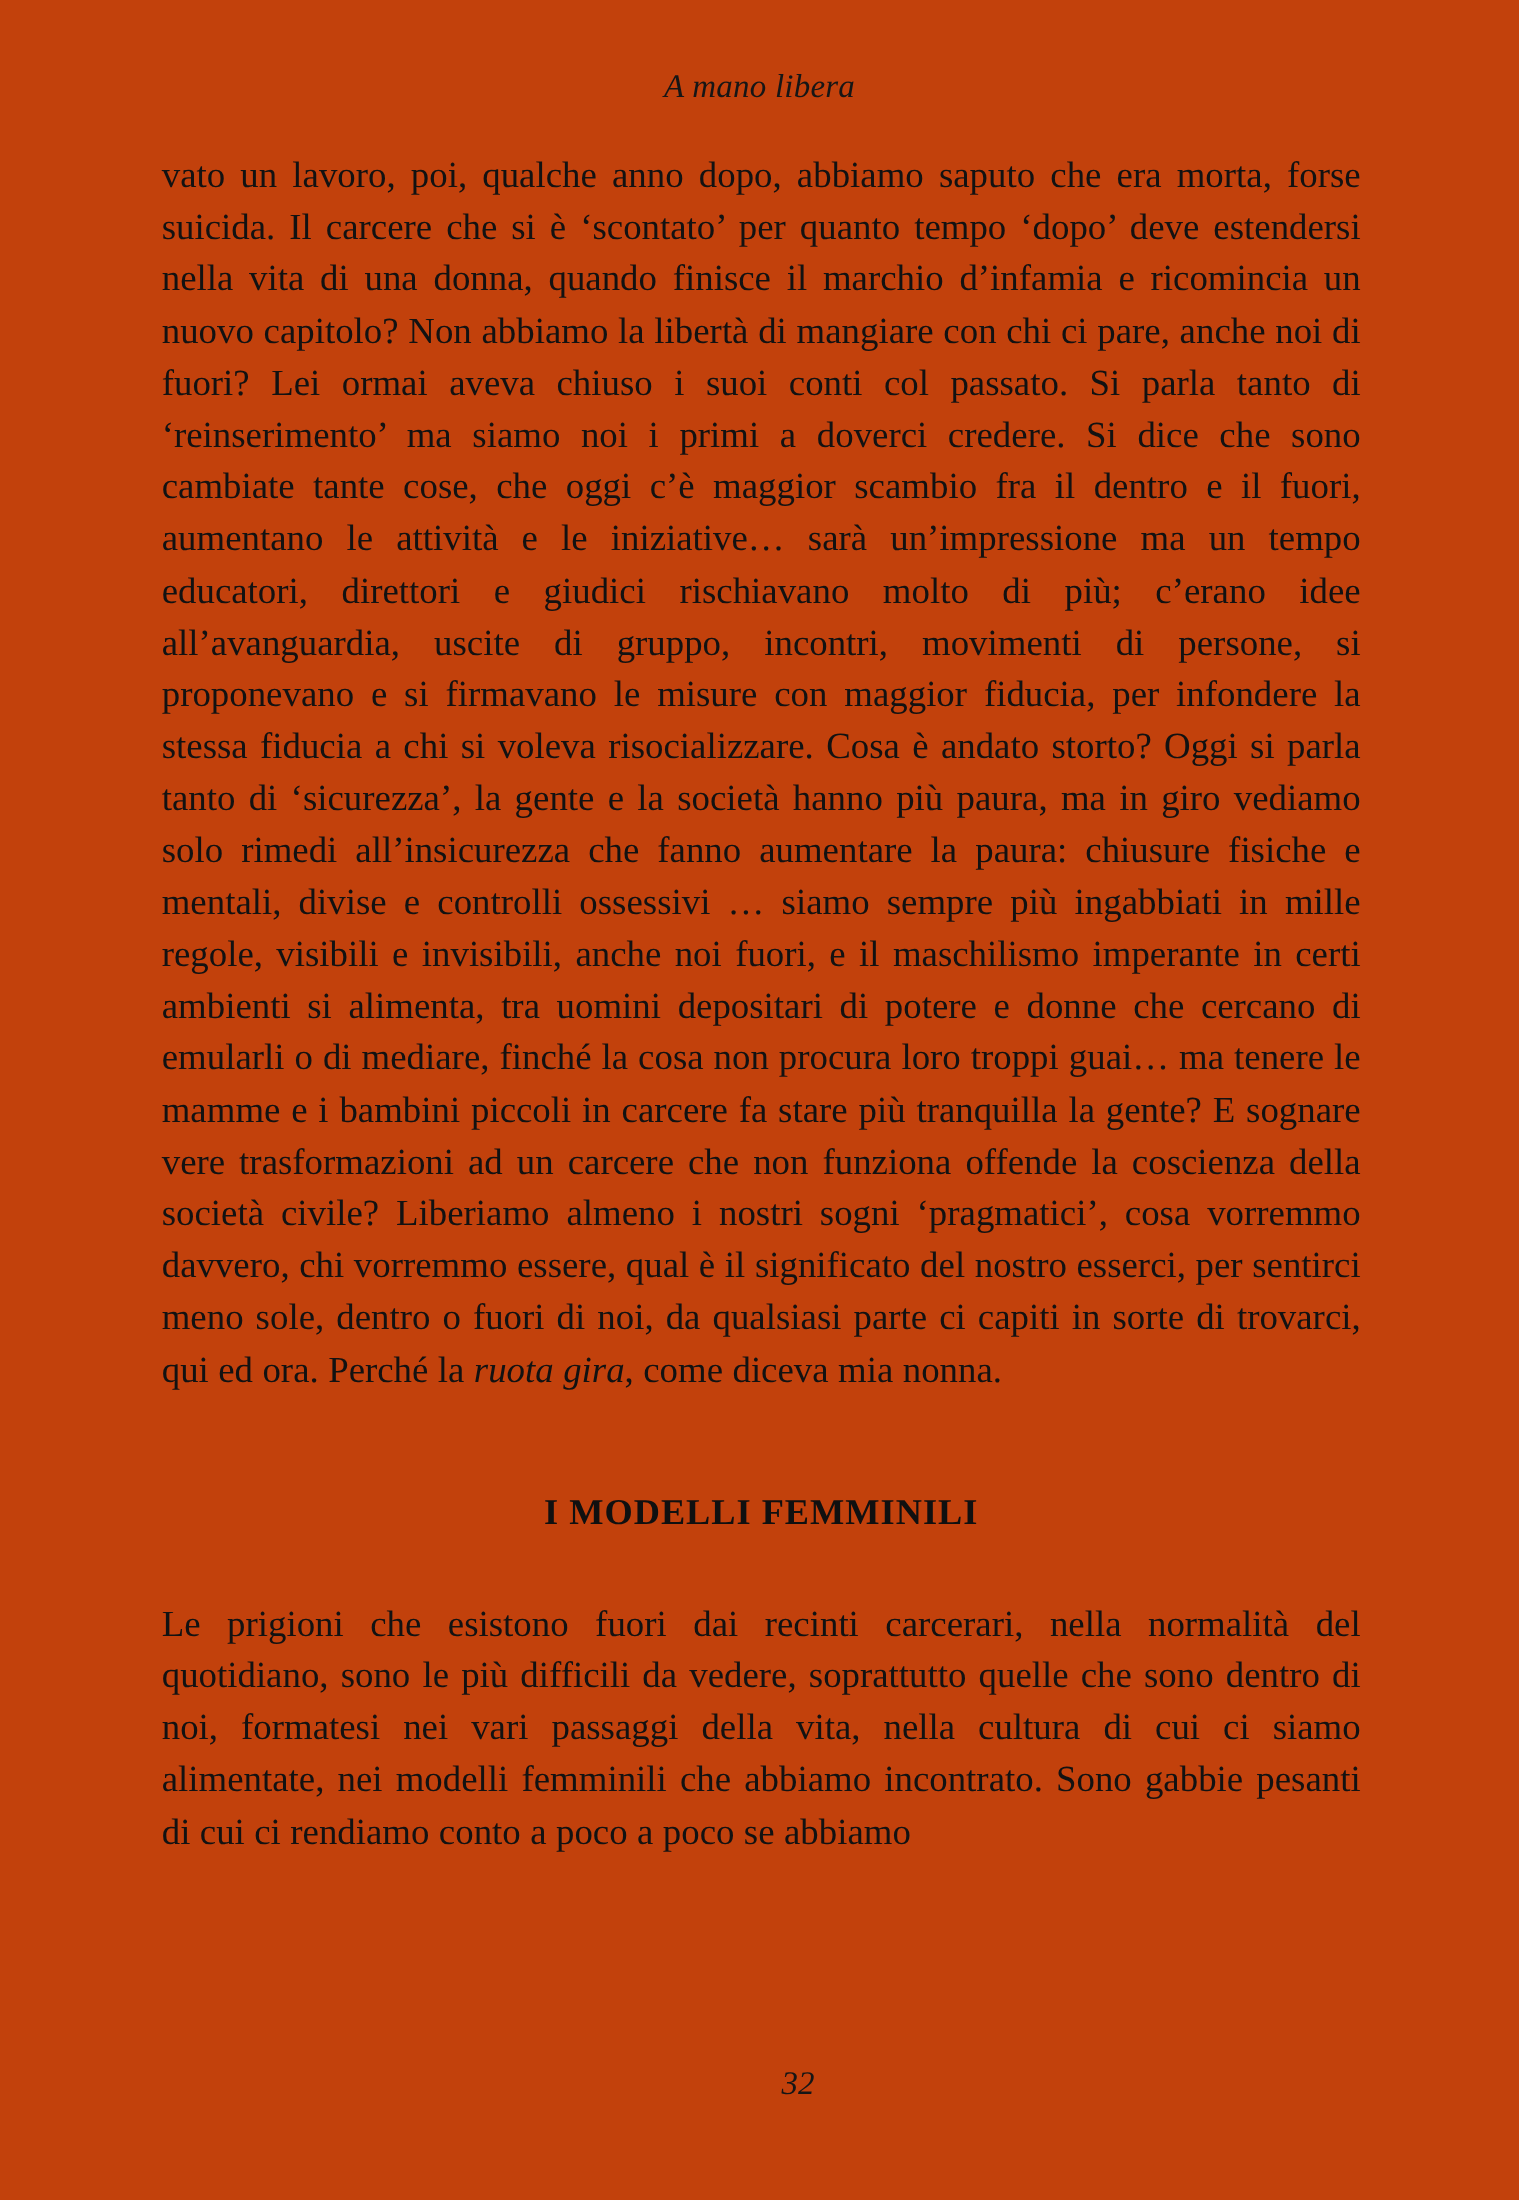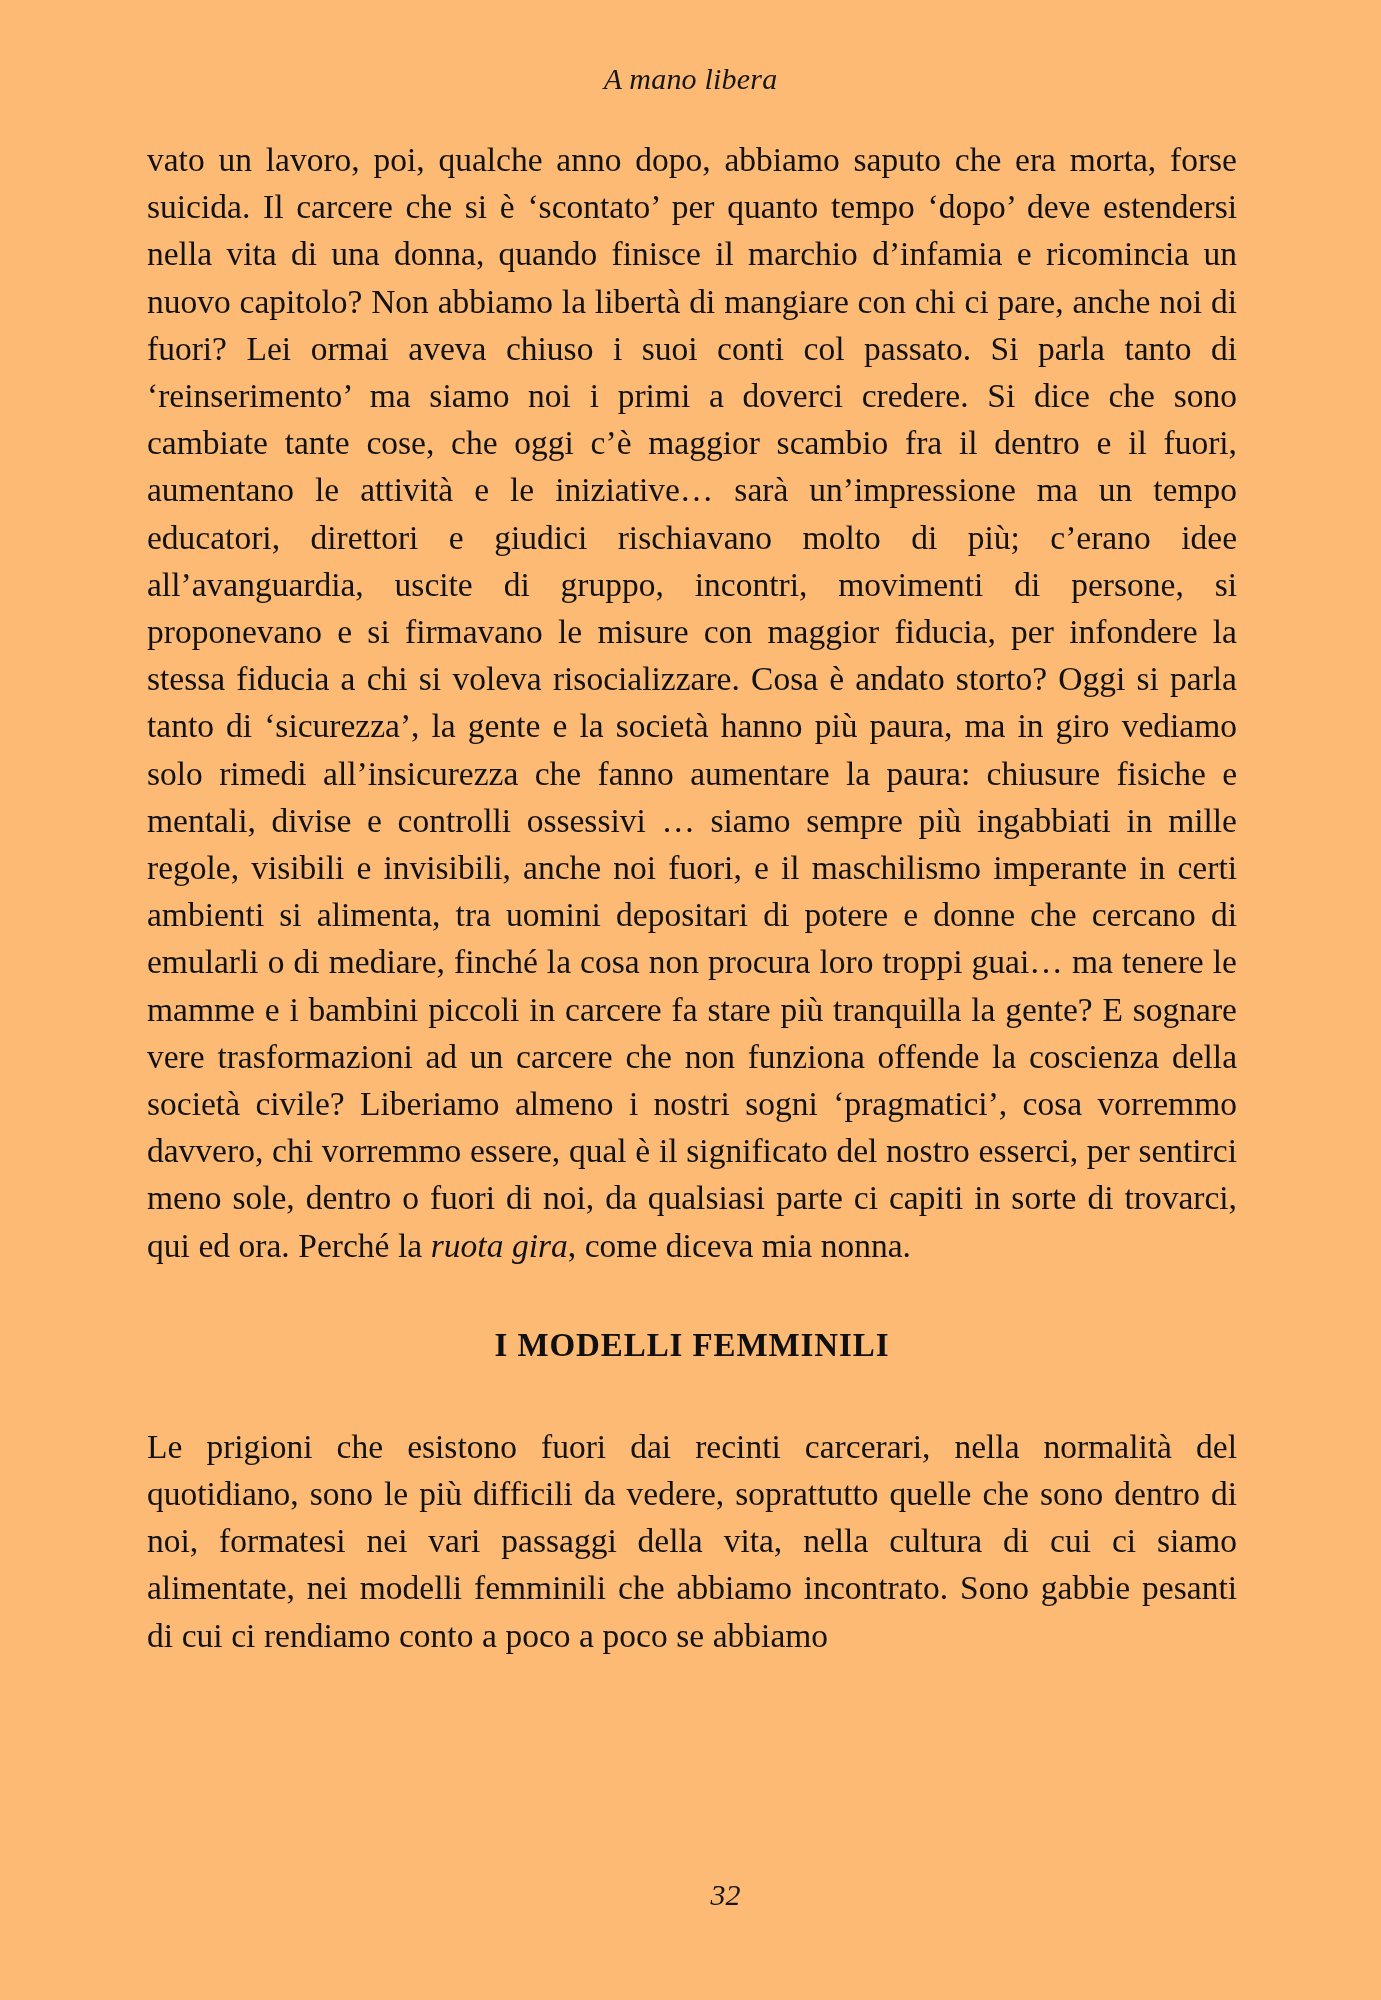--- a/index.html
+++ b/index.html
@@ -4,21 +4,21 @@
 <style>
   html, body {
     margin: 0;
     padding: 0;
     background: #ffffff;
   }
   .page {
     position: relative;
     width: 1381px;
     height: 2000px;
-    background: #fdba74;
+    background: #c2410c;
     margin: 0 auto;
     overflow: hidden;
     color: #121212;
     font-family: "Liberation Serif", "DejaVu Serif", serif;
   }
 
   
   .running-header {
     position: absolute;
     top: 62px;
@@ -49,21 +49,21 @@
     color: #121212;
     word-spacing: 0.2px;
   }
 
   .para em {
     font-style: italic;
   }
 
   
   .section-head {
-    margin-top: 54px;
+    margin-top: 84px;
     text-align: center;
   }
   .section-title {
     font-size: 33px;
     font-weight: bold;
     letter-spacing: 0.9px;
     line-height: 44px;
     color: #101010;
   }
   .section-byline {

